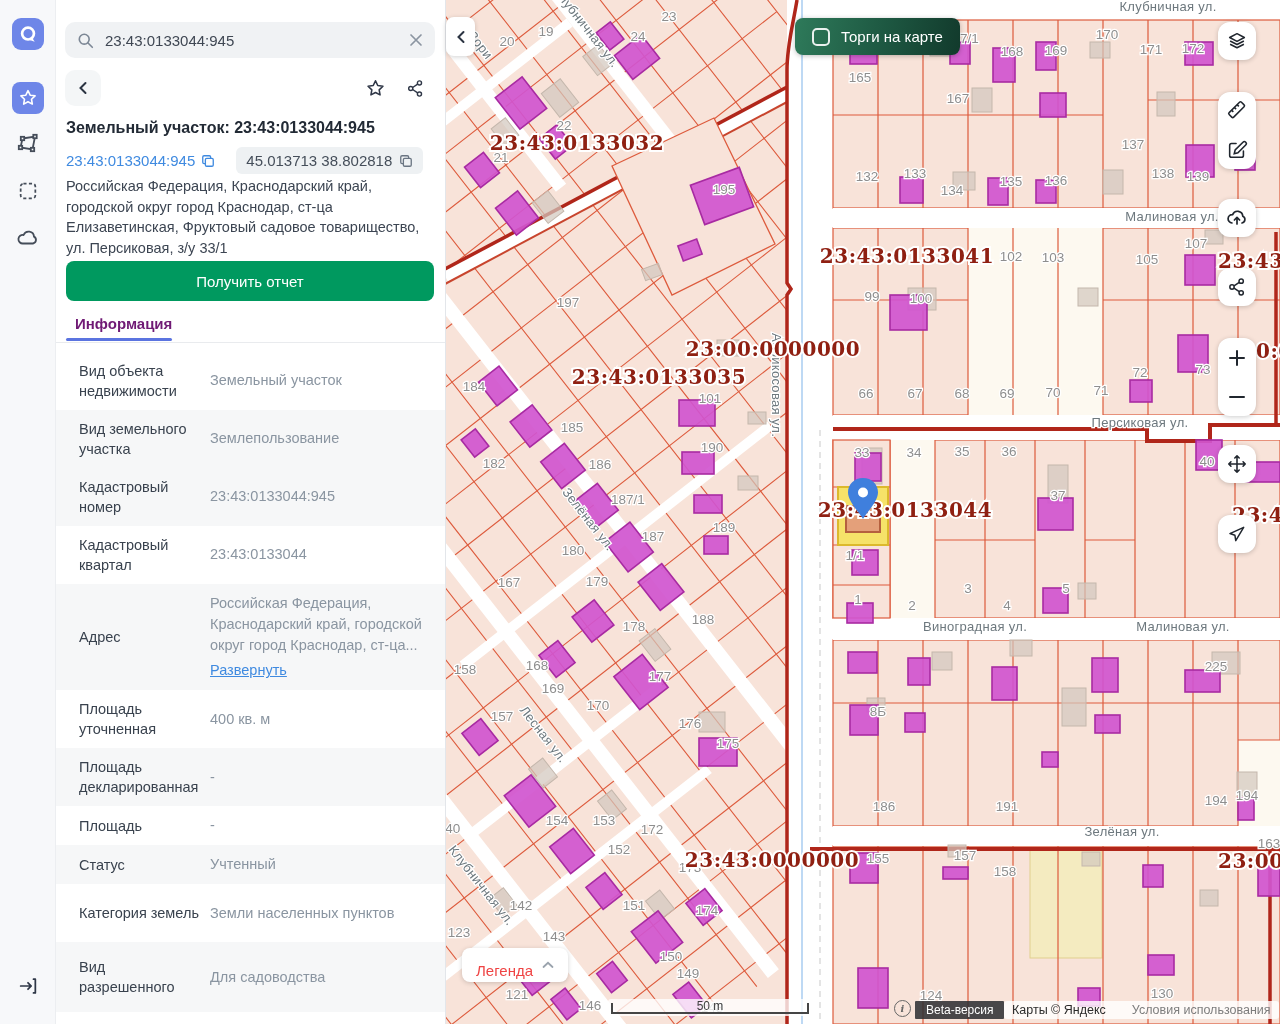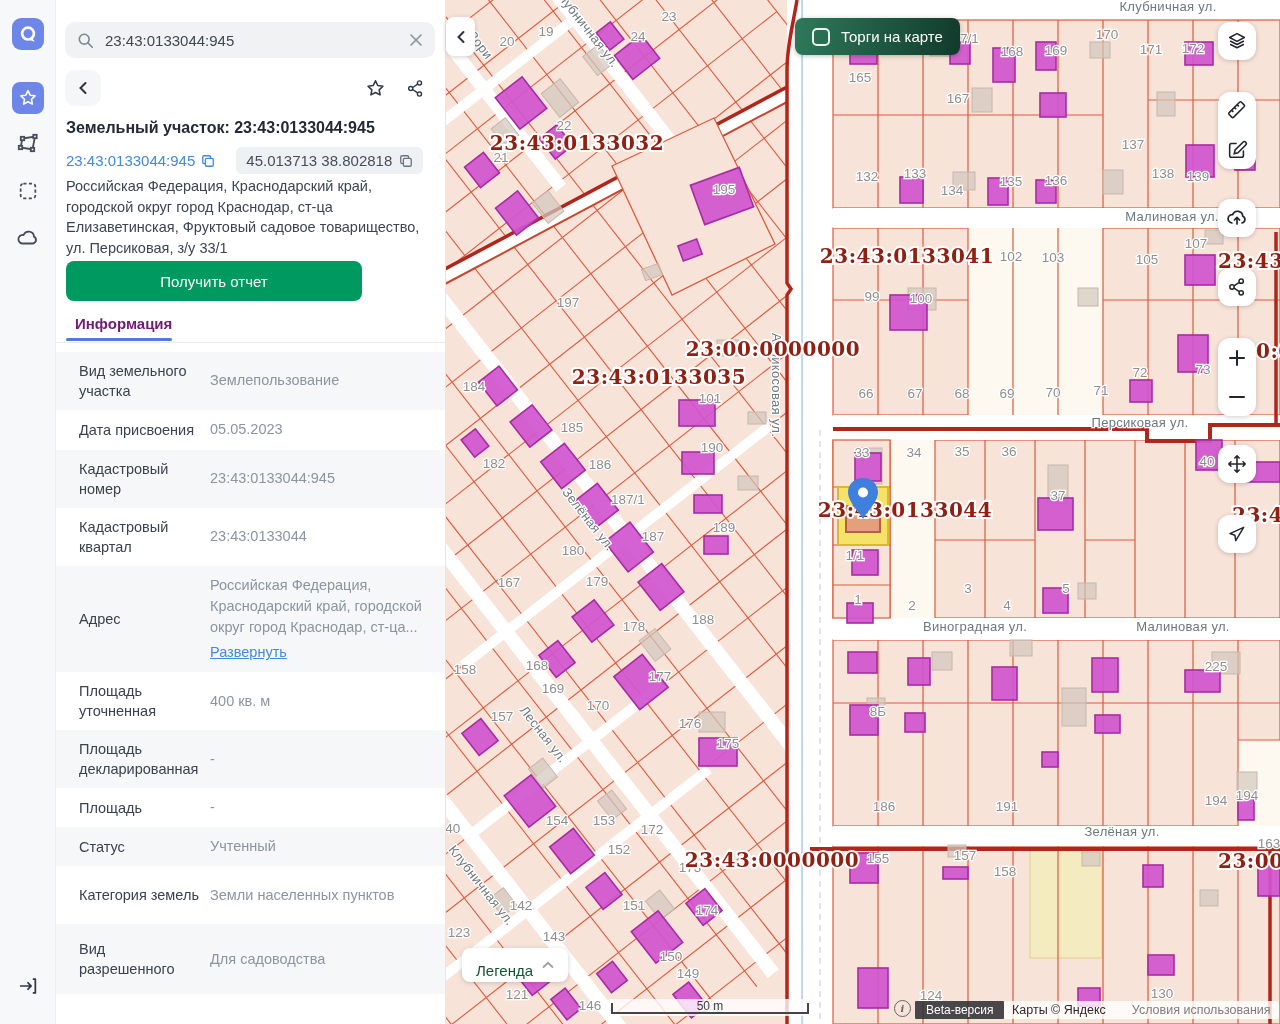--- a/index.html
+++ b/index.html
@@ -17,21 +17,21 @@
   .panel{position:absolute;left:55px;top:0;width:390px;height:1024px;background:#fff;border-right:1px solid #e3e6ea;z-index:5;}
   .search{position:absolute;left:10px;top:22px;width:370px;height:36px;background:#f0f2f4;border-radius:10px;display:flex;align-items:center;box-sizing:border-box;padding:0 12px;gap:9px;}
   .search .q{flex:1;border:none;background:transparent;font:15px "Liberation Sans",sans-serif;color:#3f4753;outline:none;}
   .hdr{position:absolute;left:10px;top:70px;width:370px;height:36px;}
   .sqbtn{width:36px;height:36px;border-radius:10px;background:#f4f6f7;display:flex;align-items:center;justify-content:center;cursor:pointer;position:absolute;top:0;}
   .title{position:absolute;left:11px;top:119px;width:370px;font:700 16px "Liberation Sans",sans-serif;color:#222a35;}
   .chips{position:absolute;left:11px;top:147px;display:flex;align-items:center;gap:10px;}
   .cadlink{display:flex;align-items:center;gap:6px;color:#3f8ae0;font:15px "Liberation Sans",sans-serif;cursor:pointer;}
   .coordchip{display:flex;align-items:center;gap:7px;background:#eef1f3;border-radius:6px;padding:5px 10px;color:#454e5a;font:15px "Liberation Sans",sans-serif;margin-left:11px;}
   .addr{position:absolute;left:11px;top:176px;width:372px;font:14.5px/1.42 "Liberation Sans",sans-serif;color:#3c4552;}
-  .report{position:absolute;left:11px;top:261px;width:296px;height:40px;background:#00995f;border:none;border-radius:8px;color:#fff;font:500 15px "Liberation Sans",sans-serif;cursor:pointer;}
+  .report{position:absolute;left:11px;top:261px;width:368px;height:40px;background:#00995f;border:none;border-radius:8px;color:#fff;font:500 15px "Liberation Sans",sans-serif;cursor:pointer;}
   .tab{position:absolute;left:20px;top:315px;font:600 15px "Liberation Sans",sans-serif;color:#701a75;cursor:pointer;}
   .tabline{position:absolute;left:11px;top:338px;width:106px;height:3px;background:#5b74e0;border-radius:2px;}
   .tabdiv{position:absolute;left:0;top:342px;width:390px;height:1px;background:#e9ebee;}
   .rows{position:absolute;left:0;top:352px;width:390px;}
   .irow{display:flex;box-sizing:border-box;padding:9px 10px 9px 24px;align-items:center;}
   .irow.shade{background:#f6f7f8;}
   .irow .lbl{width:131px;flex:none;font:500 14.5px/1.38 "Liberation Sans",sans-serif;color:#39424e;padding-right:10px;box-sizing:border-box;}
   .irow .val{flex:1;font:14.5px/1.45 "Liberation Sans",sans-serif;color:#8a95a1;}
   .irow .val a{color:#3f8ae0;text-decoration:underline;display:inline-block;margin-top:4px;}
 
@@ -43,21 +43,21 @@
   .sl{font:13px "Liberation Sans",sans-serif;fill:#6d787e;stroke:#ffffff;stroke-width:2.5px;paint-order:stroke;letter-spacing:.3px;}
 
   
   .collapse{position:absolute;left:446px;top:17px;width:29px;height:39px;background:#fff;border-radius:8px;box-shadow:0 1px 5px rgba(0,0,0,.18);display:flex;align-items:center;justify-content:center;cursor:pointer;z-index:8;}
   .torgi{position:absolute;left:795px;top:18px;height:37px;display:flex;align-items:center;gap:11px;padding:0 17px;border-radius:8px;background:linear-gradient(100deg,#2e7a5a 0%,#1d5741 55%,#123a2c 100%);box-shadow:0 1px 5px rgba(0,0,0,.25);cursor:pointer;z-index:8;text-align:center;}
   .torgi .cb{width:18px;height:18px;border:2px solid rgba(255,255,255,.9);border-radius:5px;box-sizing:border-box;}
   .torgi .tl{color:#fff;font:15px "Liberation Sans",sans-serif;}
   .mbtn{position:absolute;left:1218px;width:38px;height:38px;background:#fff;border-radius:12px;box-shadow:0 1px 5px rgba(0,0,0,.2);display:flex;align-items:center;justify-content:center;cursor:pointer;z-index:8;}
   .mgroup{position:absolute;left:1218px;width:38px;background:#fff;border-radius:12px;box-shadow:0 1px 5px rgba(0,0,0,.2);display:flex;flex-direction:column;align-items:center;justify-content:space-around;z-index:8;}
   .legend{position:absolute;left:462px;top:948px;height:34px;background:#fff;border-radius:8px;box-shadow:0 1px 5px rgba(0,0,0,.18);display:flex;align-items:center;gap:9px;padding:0 14px;cursor:pointer;z-index:8;}
-  .legend .ll{font:15px "Liberation Sans",sans-serif;color:#14532d;margin-top:10px;}
+  .legend .ll{font:15px "Liberation Sans",sans-serif;color:#ef4444;margin-top:10px;}
   .scalebar{position:absolute;left:608px;top:999px;width:204px;height:17px;background:rgba(255,255,255,.78);border-radius:3px;z-index:8;}
   .scalebar .line{position:absolute;left:3px;right:3px;bottom:2px;height:9px;border-left:2px solid #454545;border-right:2px solid #454545;border-bottom:2px solid #454545;}
   .scalebar .st{position:absolute;left:0;right:0;top:0;text-align:center;font:12px "Liberation Sans",sans-serif;color:#3c3c3c;}
   .beta{position:absolute;left:915px;top:1001px;background:rgba(48,49,52,.88);border-radius:1px;padding:2px 11px;color:#fff;font:12px "Liberation Sans",sans-serif;z-index:8;}
   .infoi{position:absolute;left:894px;top:1000px;width:17px;height:17px;border:1.5px solid #666;border-radius:50%;box-sizing:border-box;color:#666;font:italic 700 10px "DejaVu Serif",serif;display:flex;align-items:center;justify-content:center;z-index:8;cursor:pointer;}
   .attr{position:absolute;left:1004px;top:1001px;height:18px;background:rgba(255,255,255,.8);border-radius:3px;display:flex;align-items:center;gap:14px;padding:0 8px;z-index:8;}
   .attr .maps{font:12.5px "Liberation Sans",sans-serif;color:#2b2b2b;}
   .attr .terms{font:12.5px "Liberation Sans",sans-serif;color:#808archive0;color:#7d7d7d;cursor:pointer;margin-left:12px;}
   .icon{display:flex;align-items:center;justify-content:center;}
 </style>
@@ -547,27 +547,27 @@
 
   <div class="addr">Российская Федерация, Краснодарский край, городской округ город Краснодар, ст-ца Елизаветинская, Фруктовый садовое товарищество, ул. Персиковая, з/у 33/1</div>
 
   <button class="report">Получить отчет</button>
 
   <div class="tab">Информация</div>
   <div class="tabline"></div>
   <div class="tabdiv"></div>
 
   <div class="rows" id="info-rows">
+      <div class="irow" style="min-height: 57px;">
+        <div class="lbl">Вид объекта недвижимости</div>
+        <div class="val">Земельный участок</div>
+      </div>
       <div class="irow shade" style="min-height: 57px;">
         <div class="lbl">Вид земельного участка</div>
         <div class="val">Землепользование</div>
-      </div>
-      <div class="irow" style="min-height: 40px;">
-        <div class="lbl">Дата присвоения</div>
-        <div class="val">05.05.2023</div>
       </div>
       <div class="irow shade" style="min-height: 57px;">
         <div class="lbl">Кадастровый номер</div>
         <div class="val">23:43:0133044:945</div>
       </div>
       <div class="irow" style="min-height: 57px;">
         <div class="lbl">Кадастровый квартал</div>
         <div class="val">23:43:0133044</div>
       </div>
       <div class="irow shade" style="min-height: 104px;">

